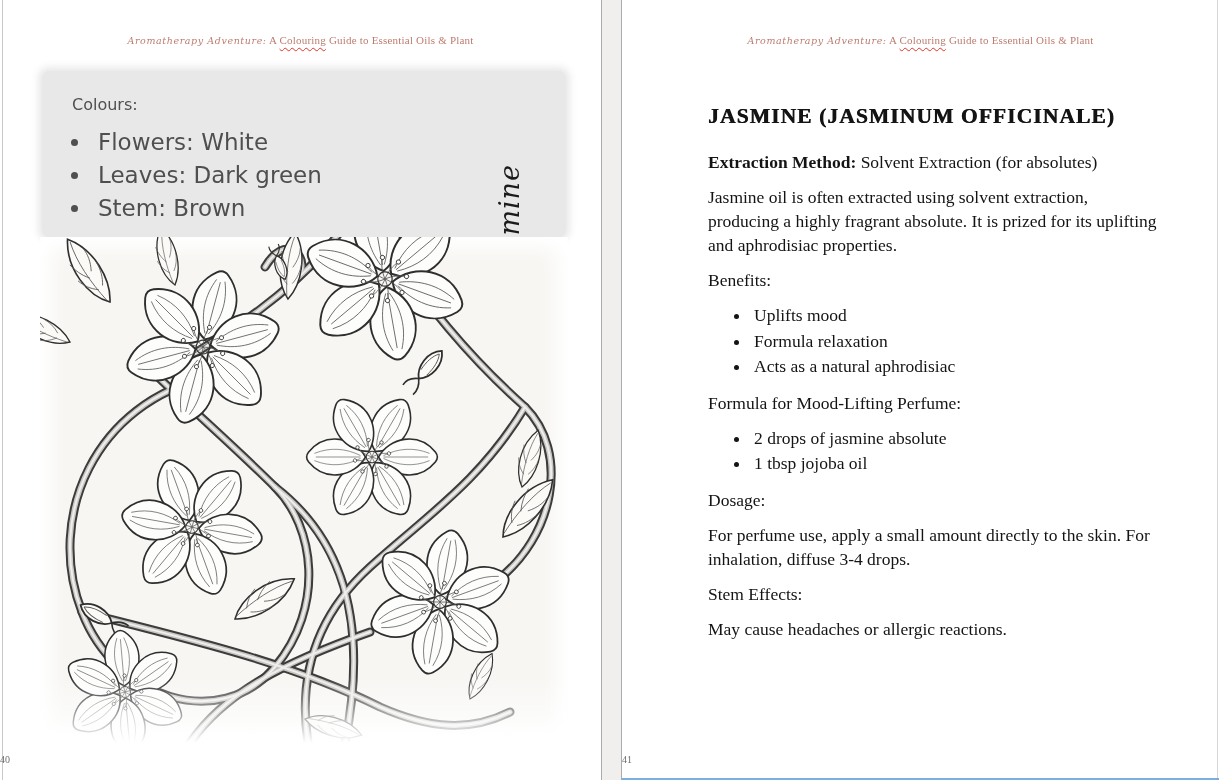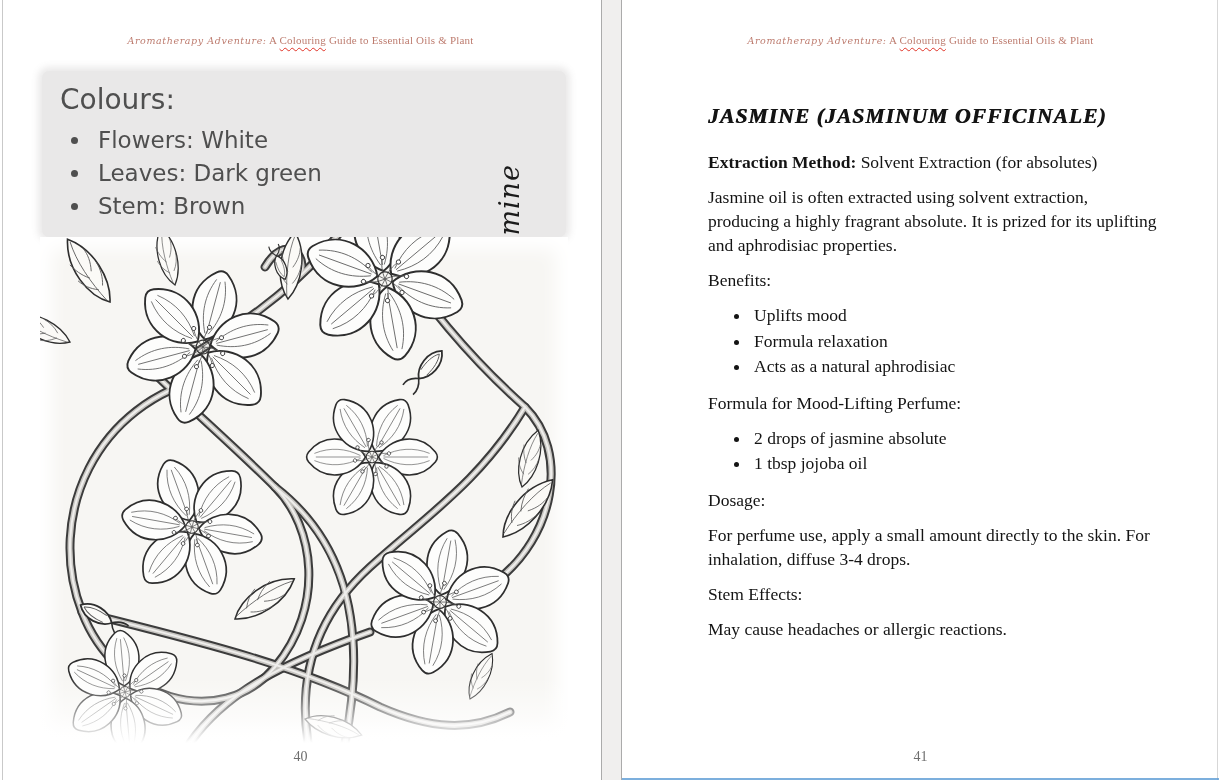--- a/index.html
+++ b/index.html
@@ -48,21 +48,21 @@
   }
 
   
   .colour-box{
     position:absolute; left:42px; top:71px; width:524px; height:166px;
     background:#e9e8e8; border-radius:7px;
     box-shadow:0 0 7px 4px rgba(233,232,232,.95);
     font-family:"DejaVu Sans", sans-serif; color:#4f4f4f;
     padding:12px 18px;
   }
-  .colour-title{ font-size:28px; font-weight:400; margin:0; }
+  .colour-title{ font-size:16px; font-weight:400; margin:12px; }
   .colour-list{ margin:8px 0 0 32px; padding:0; font-size:23px; line-height:33px; }
   .colour-list li{ padding-left:6px; }
   .vlabel{
     position:absolute; top:93px; right:41px;
     writing-mode:vertical-rl; transform:rotate(180deg);
     font-family:"DejaVu Serif", serif; font-style:italic;
     font-size:27px; color:#1b1b1b; letter-spacing:1px;
   }
 
   
@@ -76,31 +76,30 @@
   .article{
     position:absolute; left:86px; top:0; width:454px;
     color:#141414; font-size:17.5px; line-height:24px;
     padding-top:101px;
   }
   .article-title{
     font-size:21.5px; font-weight:700; letter-spacing:1.1px;
     line-height:30px; margin:0 0 19px 0;
     text-shadow:.6px 0 0 currentColor;
     font-family:"Liberation Serif", serif;
-    font-style:italic;
   }
   .article p{ margin:0 0 11px 0; }
   .article ul{ margin:1px 0 11px 0; padding-left:43px; }
   .article li{ line-height:25.5px; padding-left:3px; }
   .b{ font-weight:700; }
 
   
   .pgnum{
-    position:absolute; bottom:15px; left:0; right:0; text-align:center;
-    font-size:14px; color:#6e6e6e;
+    position:absolute; bottom:15px; left:0; right:0; text-align:left;
+    font-size:10px; color:#6e6e6e;
   }
 
   
   .v1{ fill:none; stroke:#3c3c3c; stroke-width:9;  stroke-linecap:round; }
   .v2{ fill:none; stroke:#c9c7c3; stroke-width:5;  stroke-linecap:round; }
   .v3{ fill:none; stroke:#efeeec; stroke-width:2;  stroke-linecap:round; }
   .pt{ fill:#fdfdfc; stroke:#2e2e2e; stroke-width:2.2; }
   .lf{ fill:#fbfaf7; stroke:#2e2e2e; stroke-width:1.8; }
   .vn{ fill:none; stroke:#5a5a5a; stroke-width:.9; }
   .sc{ fill:#ffffff; stroke:#333333; stroke-width:1; }

